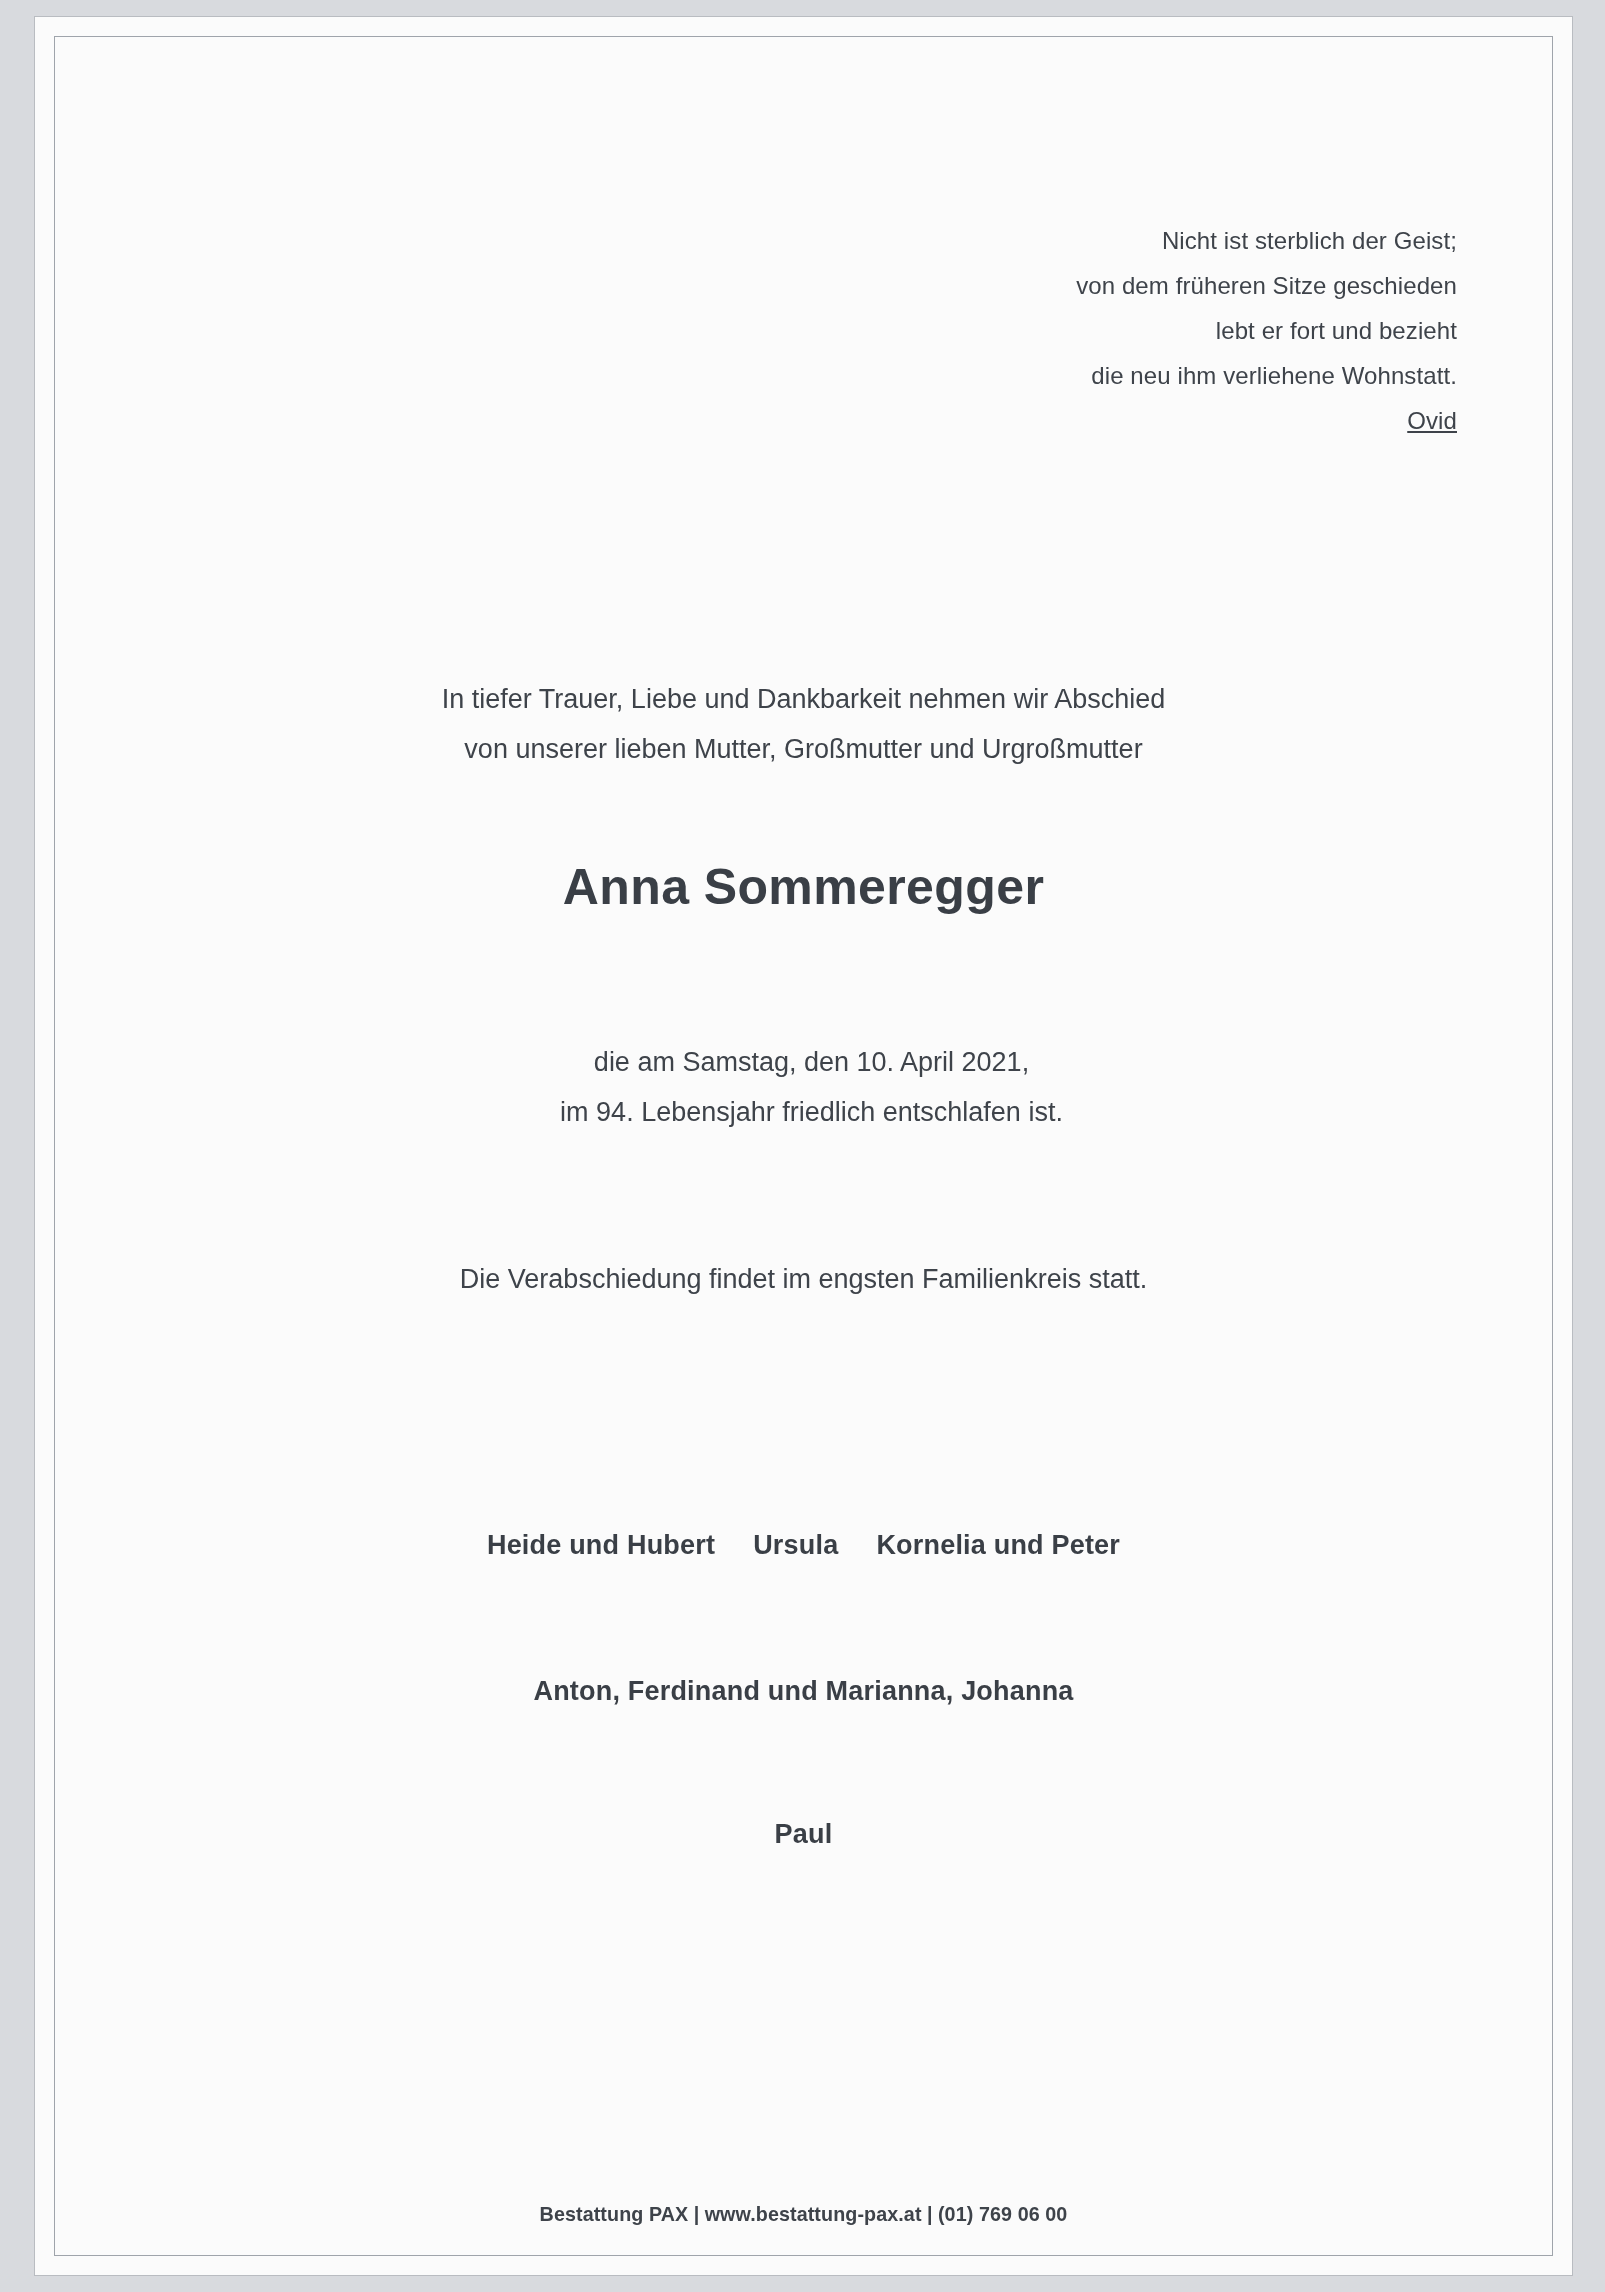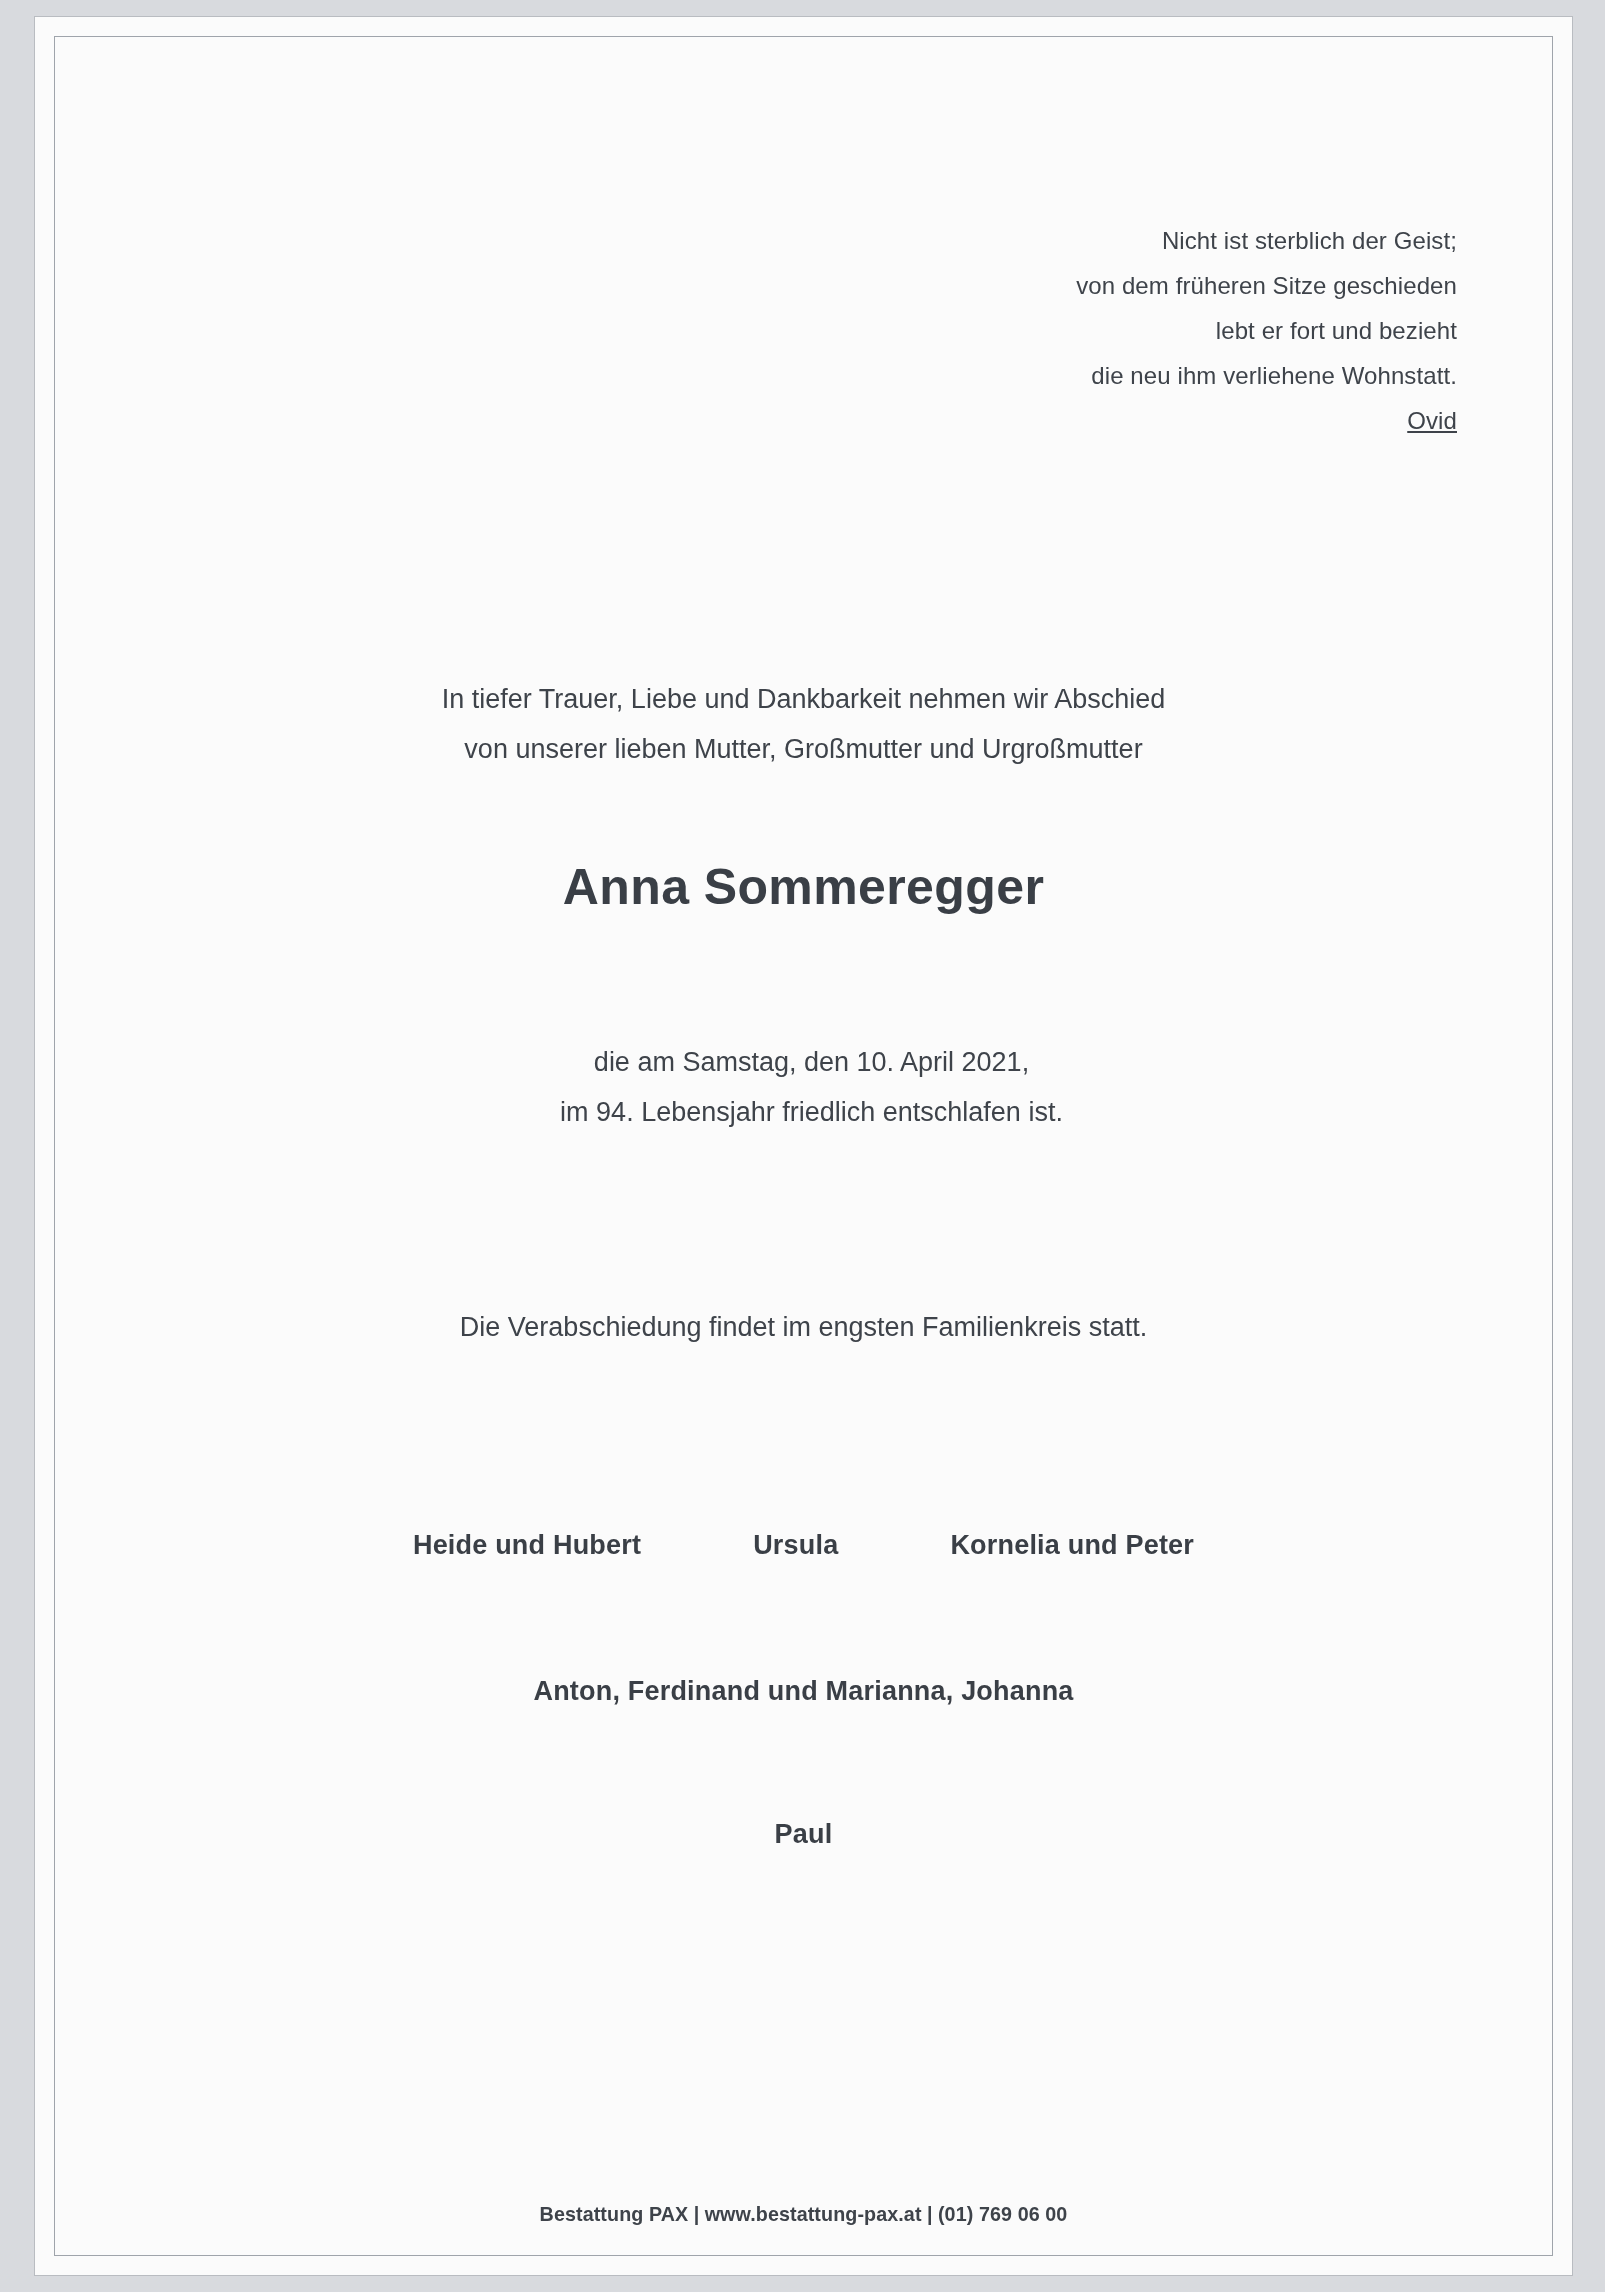--- a/index.html
+++ b/index.html
@@ -109,40 +109,39 @@
 
   .farewell {
     position: absolute;
     left: 0;
     right: 0;
     top: 1240px;
     text-align: center;
     font-size: 27px;
     line-height: 47px;
     color: #3e434a;
-    margin-top: 48px;
   }
 
   .survivors {
     position: absolute;
     left: 0;
     right: 0;
     top: 1514px;
     text-align: center;
   }
   .survivor-row {
     font-size: 27px;
     font-weight: bold;
     color: #3a3f46;
     letter-spacing: 0.2px;
   }
   .survivor-row.row-1 {
     display: flex;
     justify-content: center;
-    gap: 112px;
+    gap: 38px;
   }
   .survivor-row.row-2 {
     margin-top: 115px;
   }
   .survivor-row.row-3 {
     margin-top: 112px;
   }
 
   .footer {
     position: absolute;

